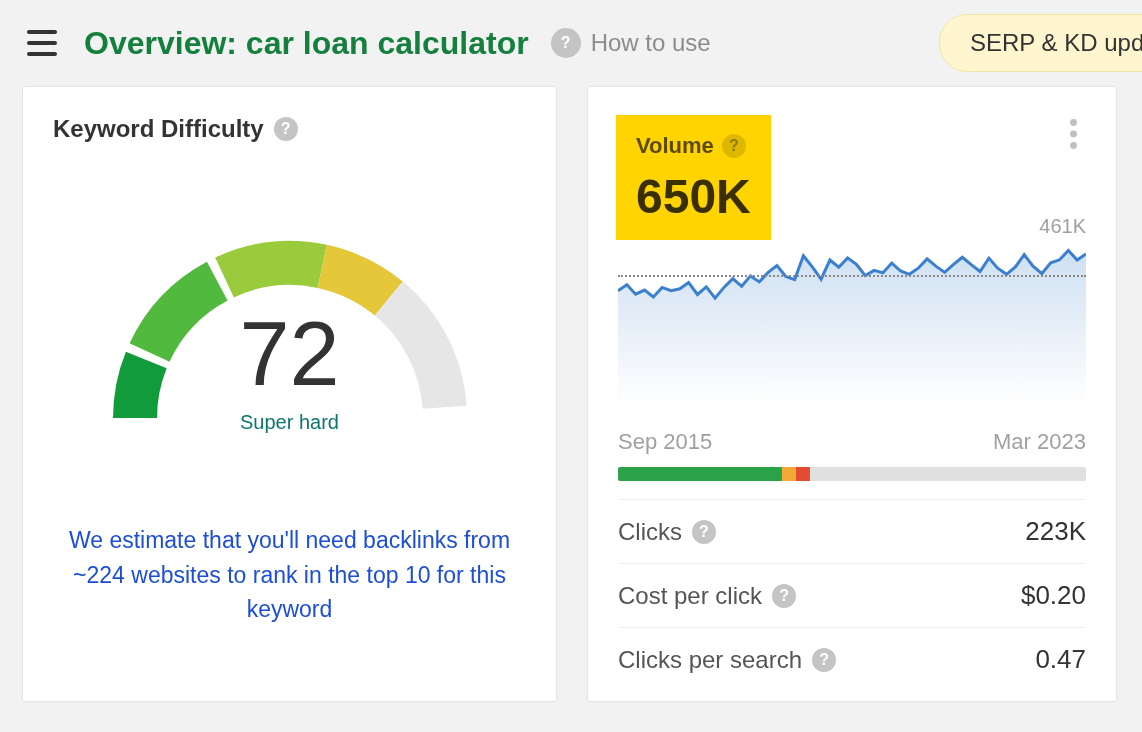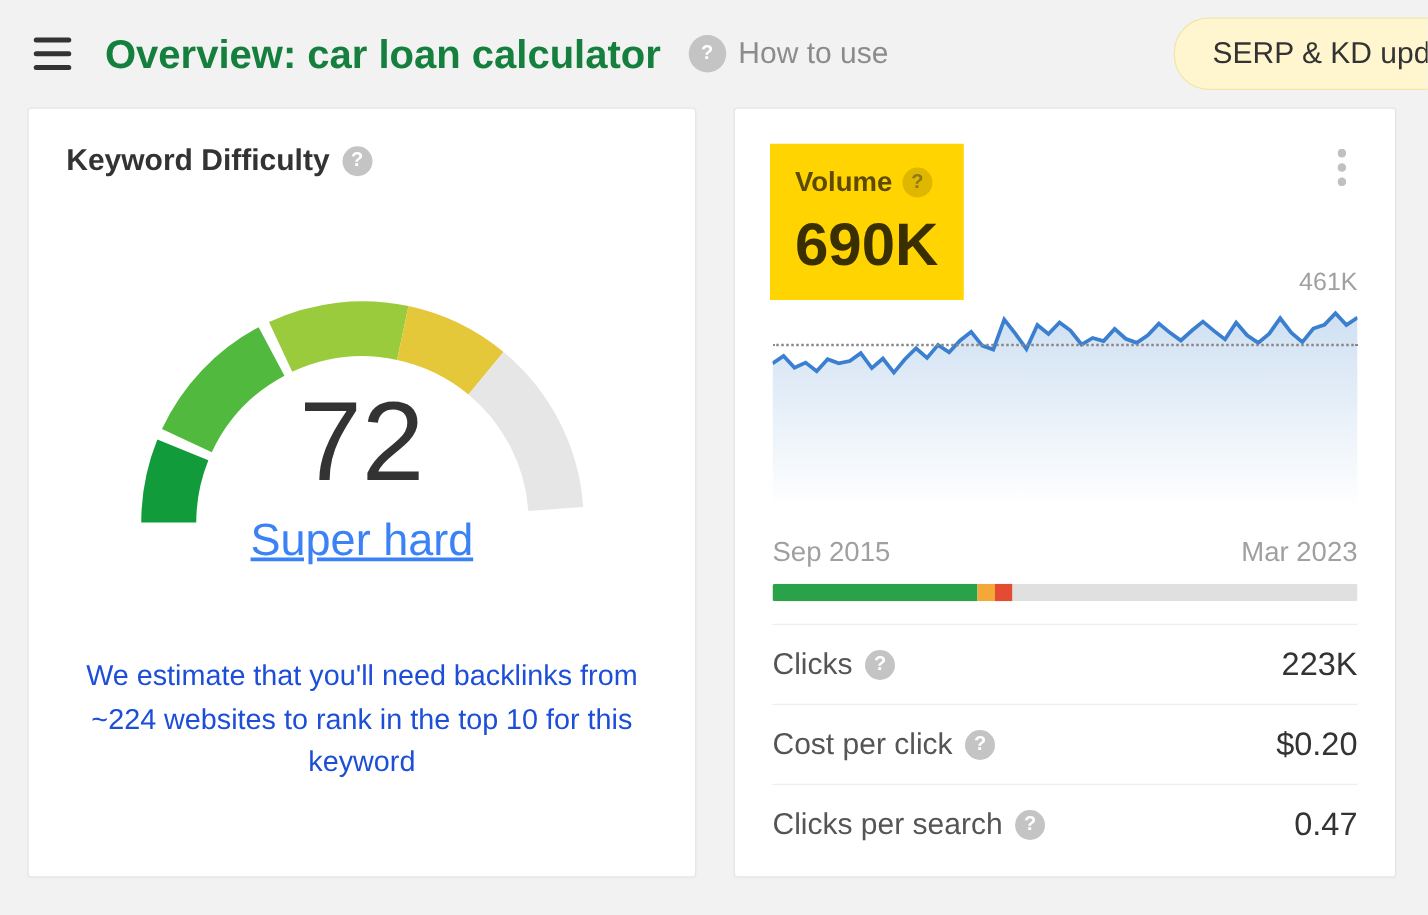--- a/index.html
+++ b/index.html
@@ -123,23 +123,22 @@
   .gauge-score {
     position: absolute;
     left: 0; right: 0; top: 110px;
     font-size: 90px;
     font-weight: 400;
     color: #333;
   }
   .gauge-label {
     position: absolute;
     left: 0; right: 0; top: 218px;
-    font-size: 36px;
-    color: #3b82f6;
-    text-decoration: underline;
+    font-size: 20px;
+    color: #0f766e;
   }
   .kd-foot {
     margin-top: 70px;
     color: #1d4ed8;
     font-size: 23px;
     line-height: 1.5;
     padding: 0 12px;
   }
 
   
@@ -275,21 +274,21 @@
 
     <p class="kd-foot">We estimate that you'll need backlinks from ~224 websites to rank in the top 10 for this keyword</p>
   </div>
 
   <div class="card card-vol">
     <div class="vol-badge">
       <div class="label">
         <span>Volume</span>
         <span class="qicon">?</span>
       </div>
-      <div class="value">690K</div>
+      <div class="value">650K</div>
     </div>
 
     <div class="more-btn">
       <svg width="7" height="30" viewBox="0 0 6 26">
         <circle cx="3" cy="3" r="3"></circle>
           <circle cx="3" cy="13" r="3"></circle>
           <circle cx="3" cy="23" r="3"></circle>
       </svg>
     </div>
 

